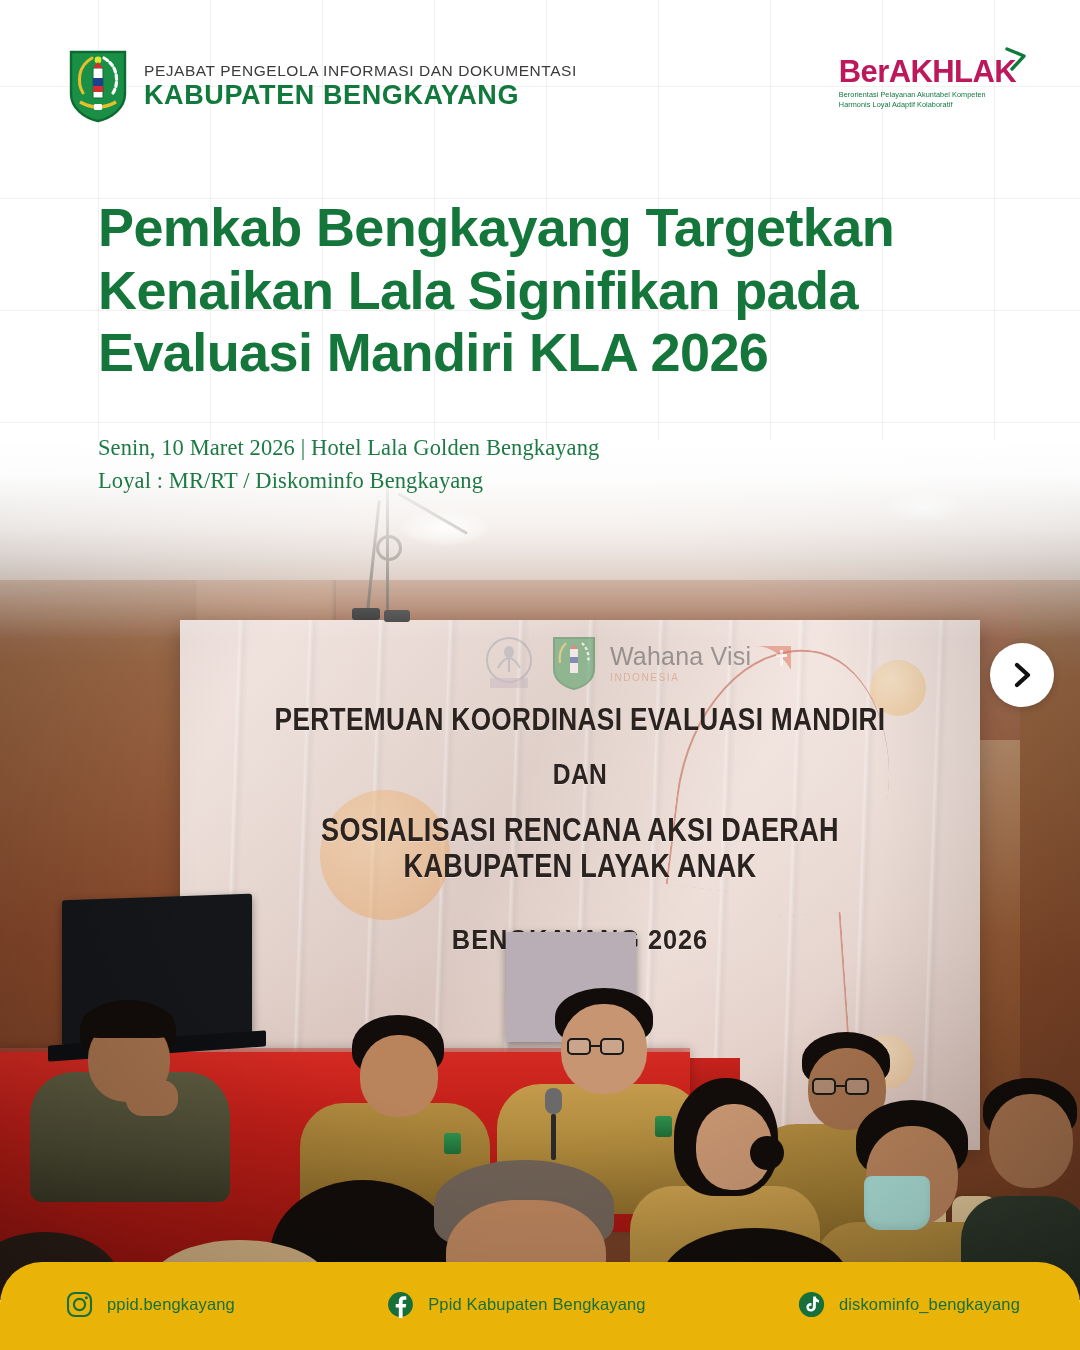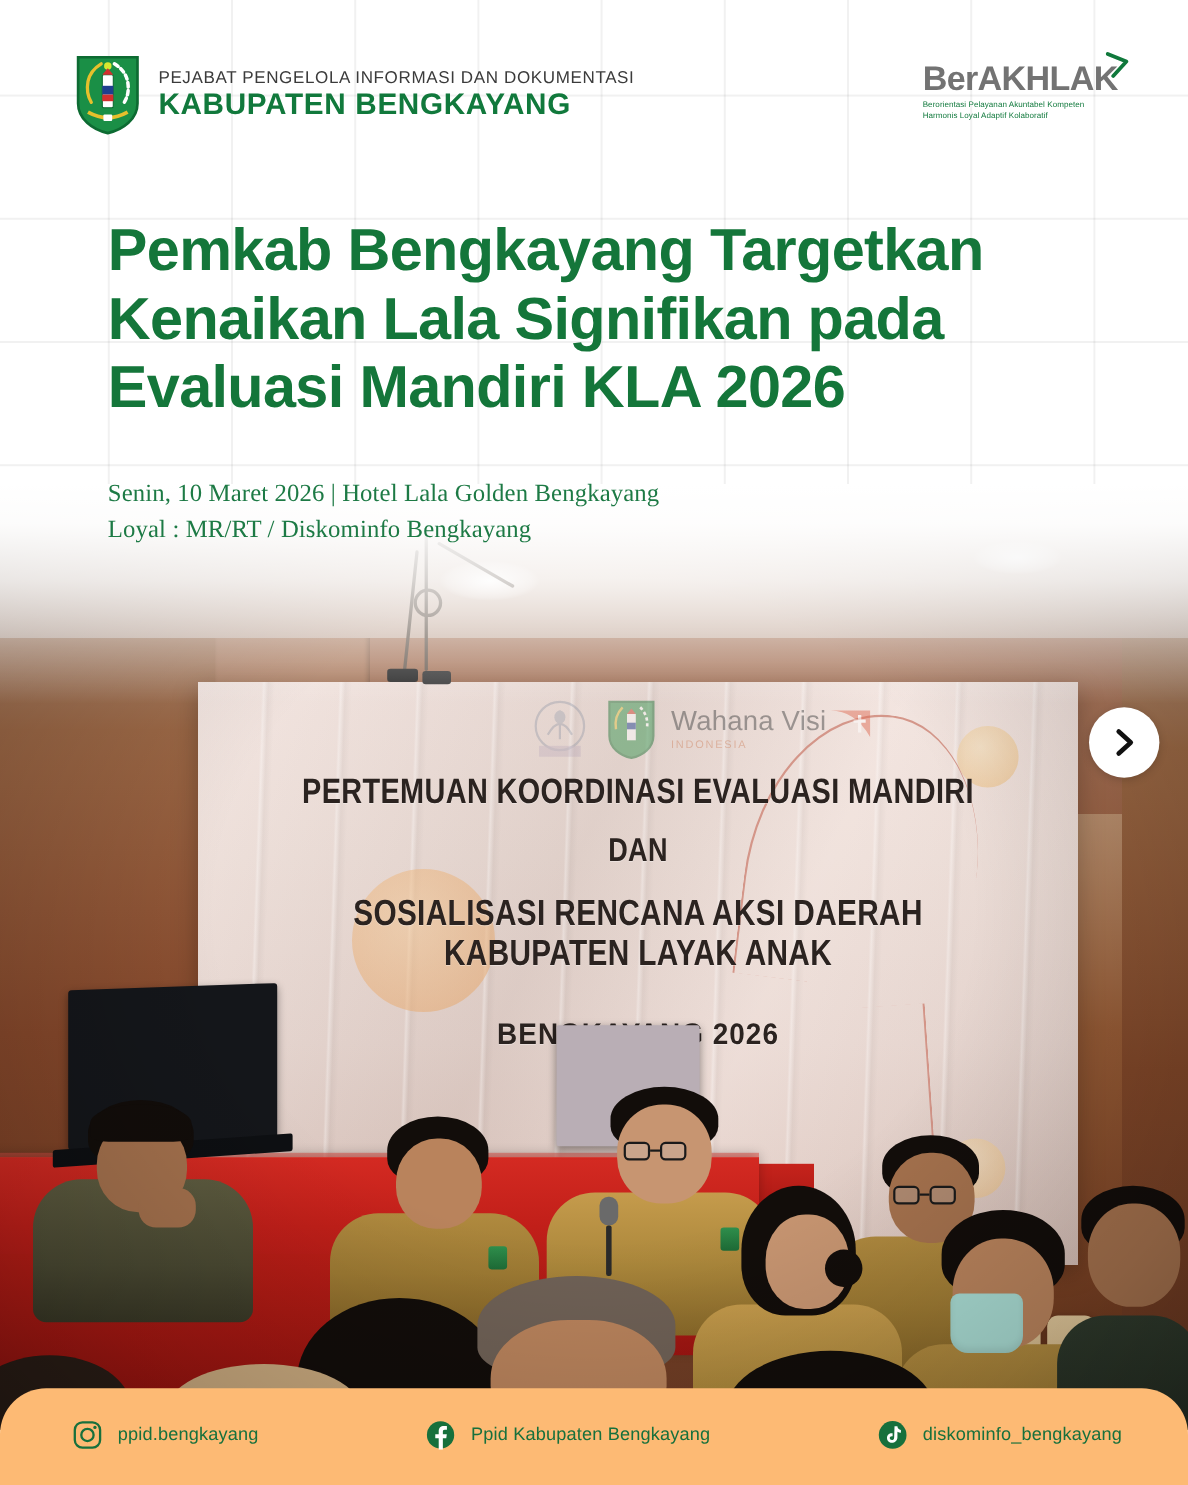--- a/index.html
+++ b/index.html
@@ -52,21 +52,21 @@
     font-size:27px; letter-spacing:0.6px;
     font-weight:700; color:#11793c; white-space:nowrap;
   }
 
   .brand-right {
     margin-left:auto; display:flex; align-items:center; gap:30px;
     padding-bottom:4px;
   }
   .berakhlak { position:relative; text-align:left; }
   .berakhlak-word {
-    font-size:31px; font-weight:700; color:#737373;
+    font-size:31px; font-weight:700; color:#be185d;
     letter-spacing:-0.6px; line-height:1;
   }
   .berakhlak-tagline {
     font-size:7.3px; color:#10793c; line-height:1.42;
     letter-spacing:0.05px; margin-top:3px; max-width:150px;
   }
   .berakhlak-swoosh {
     position:absolute; right:-11px; top:-9px; width:22px; height:24px;
   }
   .bangga { display:flex; align-items:center; gap:8px; }
@@ -250,21 +250,21 @@
     position:absolute; right:26px; top:643px; width:64px; height:64px;
     border-radius:50%; background:#ffffff; z-index:50;
     display:flex; align-items:center; justify-content:center;
     box-shadow:0 2px 8px rgba(0,0,0,0.18);
     cursor:pointer;
   }
 
   
   .footer {
     position:absolute; left:0; bottom:0; width:1080px; height:88px;
-    background:#fdba74; border-radius:42px 42px 0 0; z-index:60;
+    background:#eab308; border-radius:42px 42px 0 0; z-index:60;
     display:flex; align-items:center; justify-content:space-between;
     padding:0 60px 4px 66px;
   }
   .social { display:flex; align-items:center; gap:14px; }
   .social-label {
     font-size:16.5px; color:#17703c; letter-spacing:0.15px; white-space:nowrap;
   }
   .soc-icon { width:27px; height:27px; flex:none; }
 </style>
 </head>

